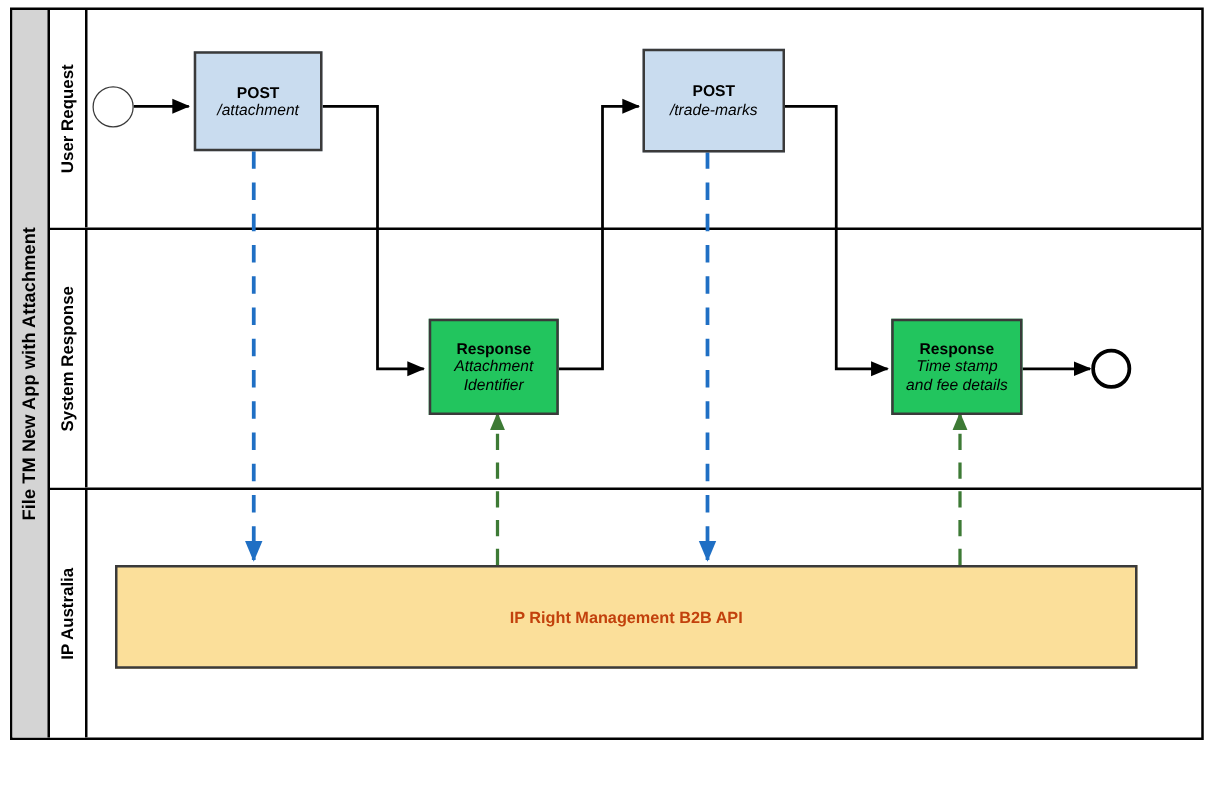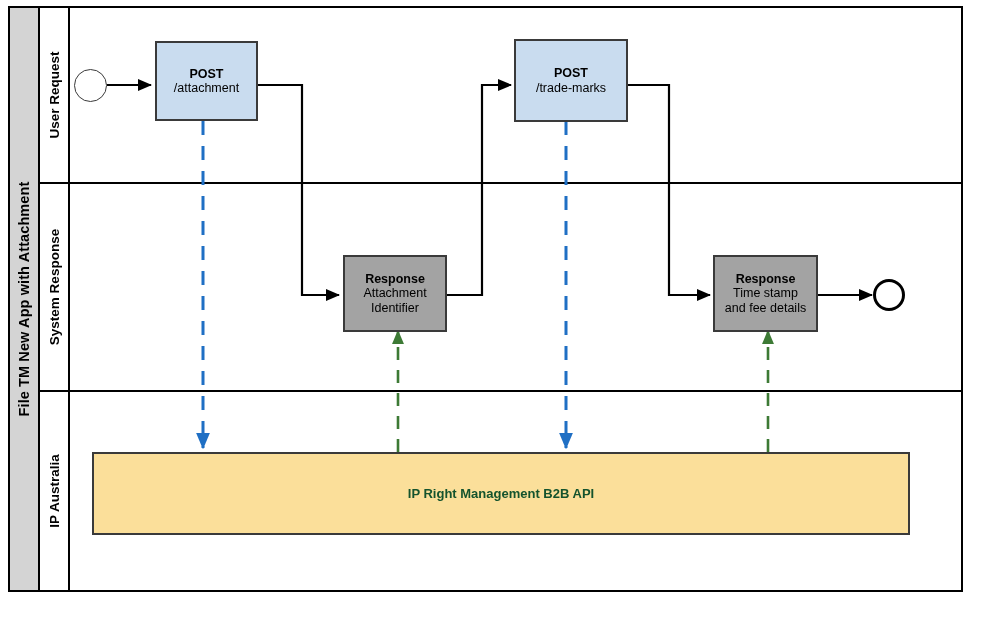--- a/index.html
+++ b/index.html
@@ -102,42 +102,43 @@
     border: 2px solid #3a3a3a;
     display: flex;
     flex-direction: column;
     align-items: center;
     justify-content: center;
     text-align: center;
     line-height: 1.16;
     color: #000000;
   }
   .task.blue  { background: #c9dcef; }
-  .task.green { background: #a3a3a3; }
+  .task.green { background: #22c55e; }
   .task .t-title {
     font-size: 12.5px;
     font-weight: bold;
   }
   .task .t-sub {
     font-size: 12.5px;
     font-weight: normal;
+    font-style: italic;
   }
 
   
   .system-bar {
     position: absolute;
     box-sizing: border-box;
     background: #fbdf9a;
     border: 2px solid #3a3a3a;
     display: flex;
     align-items: center;
     justify-content: center;
     font-size: 13px;
     font-weight: bold;
-    color: #14532d;
+    color: #c2410c;
   }
 
   
   .event {
     position: absolute;
     border-radius: 50%;
     box-sizing: border-box;
     background: #ffffff;
   }
   .event.start { border: 1.6px solid #3a3a3a; }

